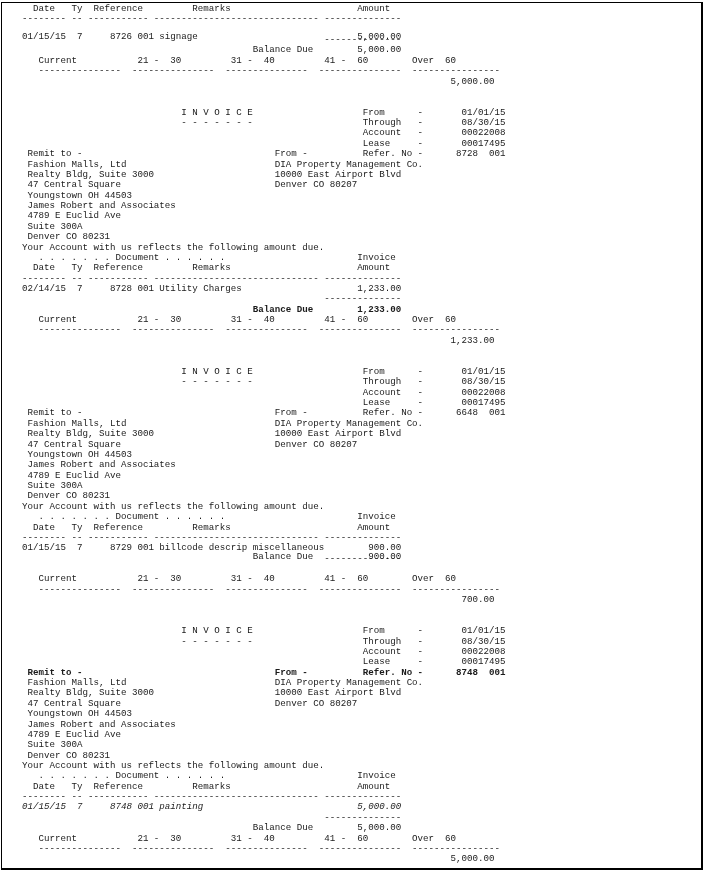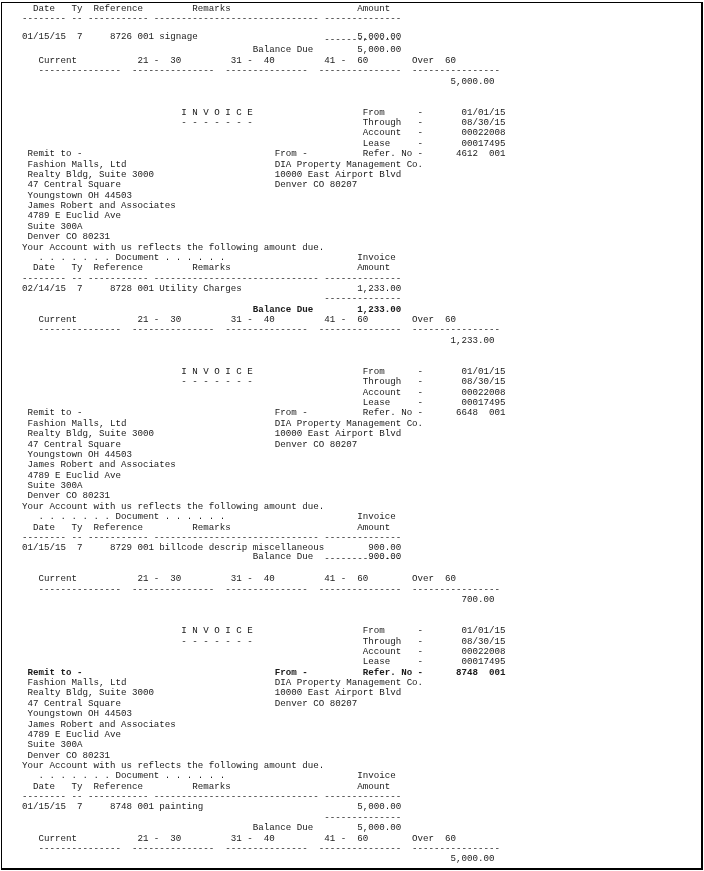--- a/index.html
+++ b/index.html
@@ -26,21 +26,21 @@
     <div class="line" style="top: 32px;">01/15/15  7     8726 001 signage                             5,000.00</div>
     <div class="line" style="top: 35.11px;">                                                       --------------</div>
     <div class="line" style="top: 45.48px;">                                          Balance Due        5,000.00</div>
     <div class="line" style="top: 55.85px;">   Current           21 -  30         31 -  40         41 -  60        Over  60</div>
     <div class="line" style="top: 66.22px;">   ---------------  ---------------  ---------------  ---------------  ----------------</div>
     <div class="line" style="top: 76.59px;">                                                                              5,000.00</div>
     <div class="line" style="top: 107.7px;">                             I N V O I C E                    From      -       01/01/15</div>
     <div class="line" style="top: 118.07px;">                             - - - - - - -                    Through   -       08/30/15</div>
     <div class="line" style="top: 128.44px;">                                                              Account   -       00022008</div>
     <div class="line" style="top: 138.81px;">                                                              Lease     -       00017495</div>
-    <div class="line" style="top: 149.18px;"> Remit to -                                   From -          Refer. No -      4612  001</div>
+    <div class="line" style="top: 149.18px;"> Remit to -                                   From -          Refer. No -      8728  001</div>
     <div class="line" style="top: 159.55px;"> Fashion Malls, Ltd                           DIA Property Management Co.</div>
     <div class="line" style="top: 169.92px;"> Realty Bldg, Suite 3000                      10000 East Airport Blvd</div>
     <div class="line" style="top: 180.29px;"> 47 Central Square                            Denver CO 80207</div>
     <div class="line" style="top: 190.66px;"> Youngstown OH 44503</div>
     <div class="line" style="top: 201.03px;"> James Robert and Associates</div>
     <div class="line" style="top: 211.4px;"> 4789 E Euclid Ave</div>
     <div class="line" style="top: 221.77px;"> Suite 300A</div>
     <div class="line" style="top: 232.14px;"> Denver CO 80231</div>
     <div class="line" style="top: 242.51px;">Your Account with us reflects the following amount due.</div>
     <div class="line" style="top: 252.88px;">   . . . . . . . Document . . . . . .                        Invoice</div>
@@ -85,19 +85,19 @@
     <div class="line" style="top: 698.79px;"> 47 Central Square                            Denver CO 80207</div>
     <div class="line" style="top: 709.16px;"> Youngstown OH 44503</div>
     <div class="line" style="top: 719.53px;"> James Robert and Associates</div>
     <div class="line" style="top: 729.9px;"> 4789 E Euclid Ave</div>
     <div class="line" style="top: 740.27px;"> Suite 300A</div>
     <div class="line" style="top: 750.64px;"> Denver CO 80231</div>
     <div class="line" style="top: 761.01px;">Your Account with us reflects the following amount due.</div>
     <div class="line" style="top: 771.38px;">   . . . . . . . Document . . . . . .                        Invoice</div>
     <div class="line" style="top: 781.75px;">  Date   Ty  Reference         Remarks                       Amount</div>
     <div class="line" style="top: 792.12px;">-------- -- ----------- ------------------------------ --------------</div>
-    <div class="line" style="top: 802.49px;">01/15/15  7     8748 001 painting                            5,000.00</div>
+    <div class="line" style="top: 802.49px; font-style: italic;">01/15/15  7     8748 001 painting                            5,000.00</div>
     <div class="line" style="top: 812.86px;">                                                       --------------</div>
     <div class="line" style="top: 823.23px;">                                          Balance Due        5,000.00</div>
     <div class="line" style="top: 833.6px;">   Current           21 -  30         31 -  40         41 -  60        Over  60</div>
     <div class="line" style="top: 843.97px;">   ---------------  ---------------  ---------------  ---------------  ----------------</div>
     <div class="line" style="top: 854.34px;">                                                                              5,000.00</div>
   </div>
 
 </body></html>

